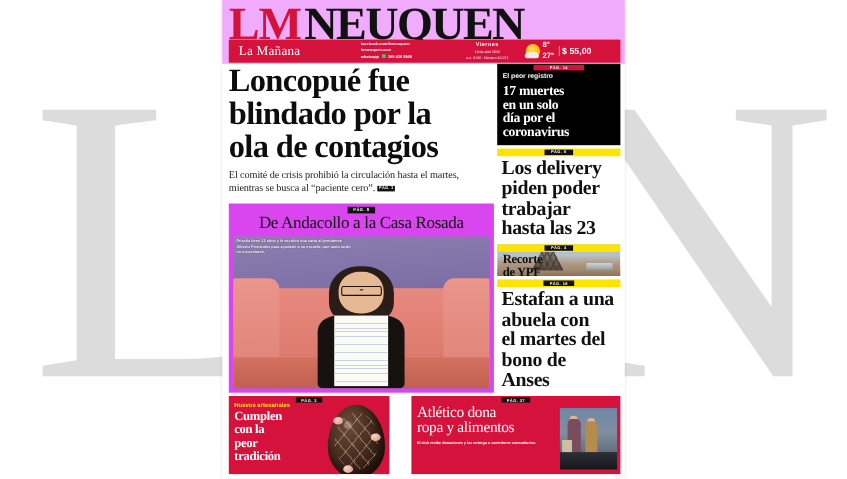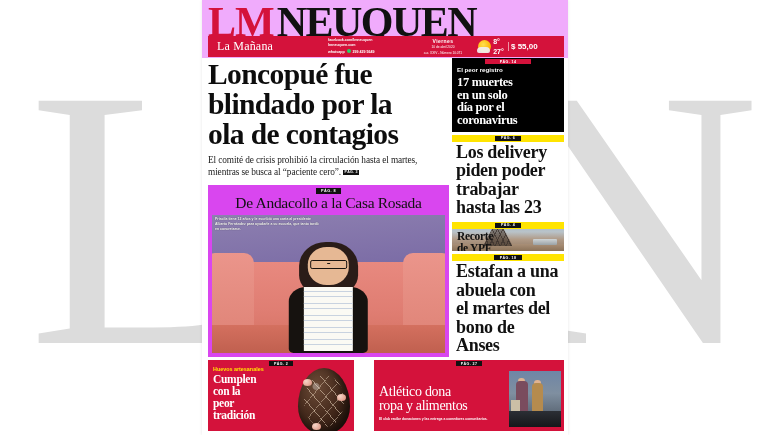--- a/index.html
+++ b/index.html
@@ -272,21 +272,21 @@
   .hl-red-w {
     font-family: "Liberation Serif", serif; font-weight: 700;
     font-size: 11.5px; line-height: 1.04; color: #fff; letter-spacing: -0.3px;
   }
   .hl-solid {
     font-family: "Liberation Serif", serif; font-weight: 700;
     font-size: 18px; line-height: 1; color: #fff; letter-spacing: -0.5px;
   }
   .hl-solid-sub {
     font-family: "Liberation Serif", serif; font-weight: 400;
-    font-size: 14px; line-height: 1.02; color: #fff; letter-spacing: -0.3px; margin-top: 18px;
+    font-size: 14px; line-height: 1.02; color: #fff; letter-spacing: -0.3px; margin-top: 2px;
   }
   .cap-solid {
     font-family: "Liberation Sans", sans-serif; font-size: 3.4px; font-weight: 700;
     color: #fff; margin-top: 3px; line-height: 1.5;
   }
   
   .egg {
     position: absolute; right: 4px; top: 2px; width: 52px; height: 66px;
     background: radial-gradient(ellipse at 36% 28%, #6b4a36 0%, #402619 55%, #2a160d 100%);
     border-radius: 50% 50% 46% 46% / 58% 58% 42% 42%;

